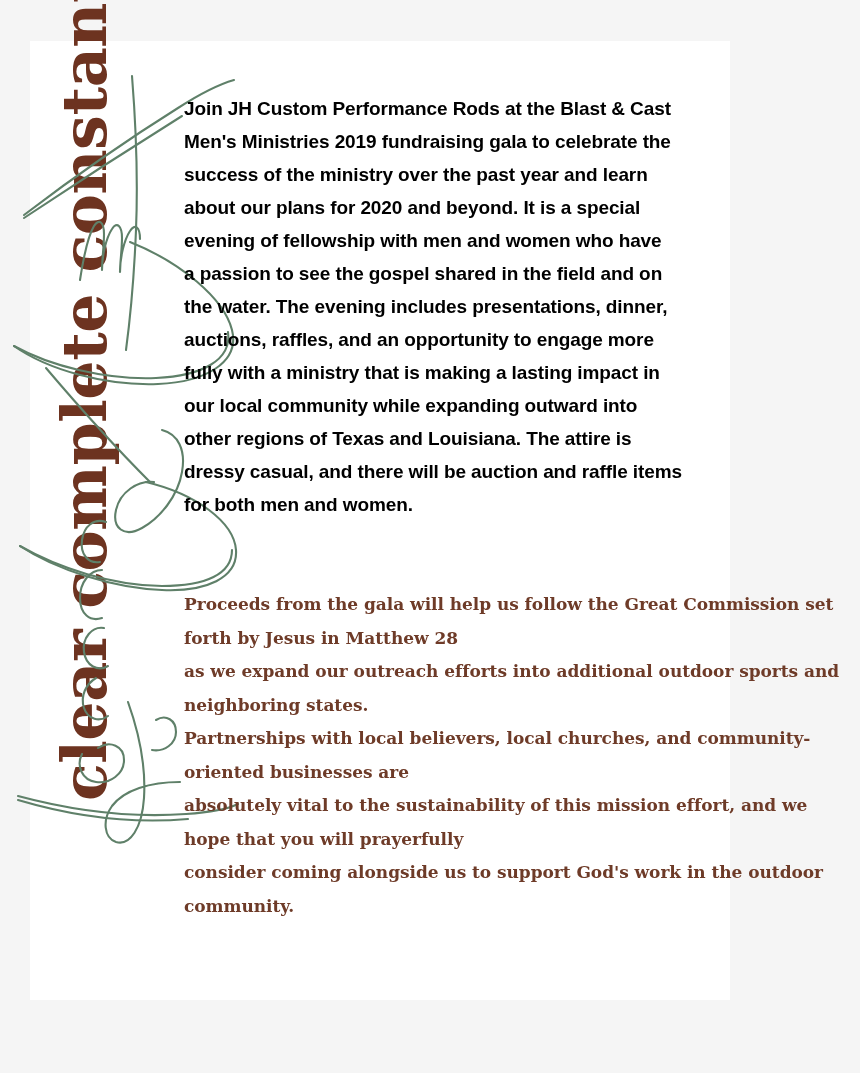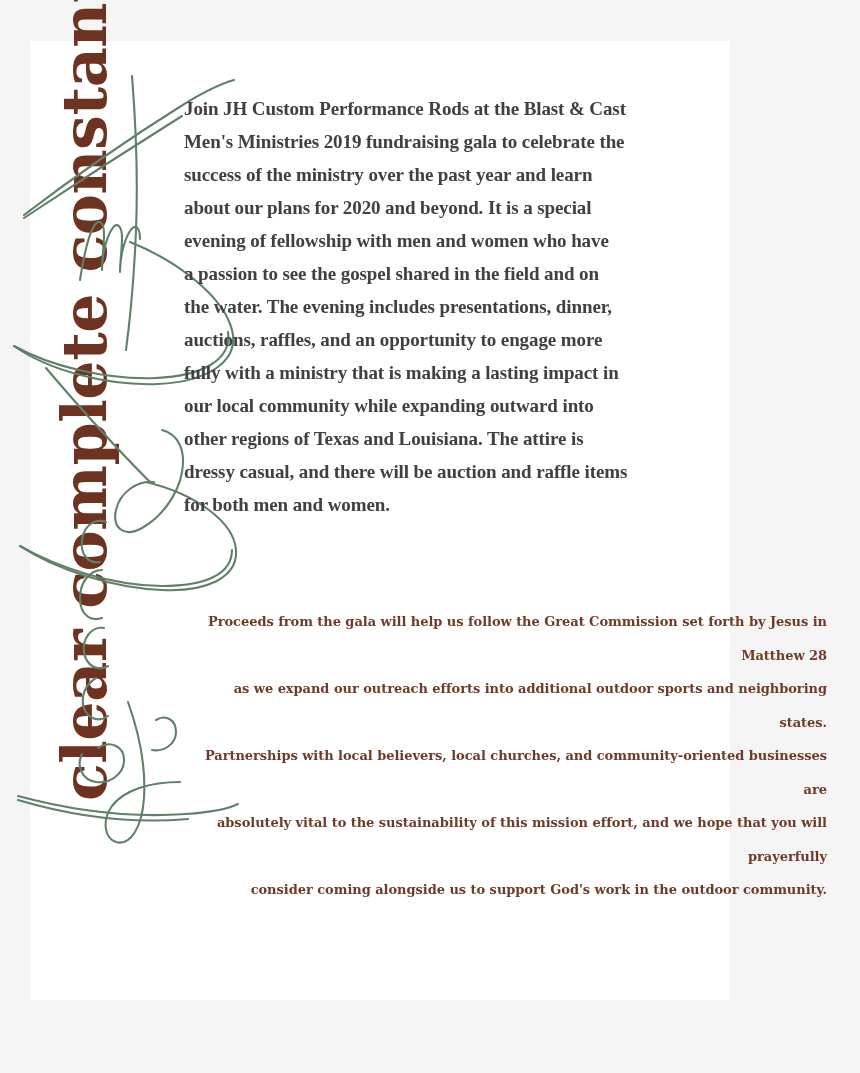--- a/index.html
+++ b/index.html
@@ -75,41 +75,40 @@
   }
 
   
   #copy {
     position: absolute;
     left: 184px;
     top: 92px;
     width: 660px;
   }
   .para-lg {
-    font-family: Liberation Serif, serif;
+    font-family: Liberation Sans, sans-serif;
     font-weight: bold;
     font-size: 19px;
     line-height: 33px;
-    color: #404040;
+    color: #000000;
     margin: 0 0 0 0;
     white-space: pre-line;
     letter-spacing: -0.1px;
   }
   .gap-1 { height: 31px; }
   .gap-2 { height: 36px; }
   .para-sm {
     font-family: "DejaVu Serif", "Liberation Serif", serif;
     font-weight: bold;
-    font-size: 13px;
+    font-size: 17px;
     line-height: 33.5px;
     color: #6e3b28;
-    margin: 17px;
+    margin: 0;
     white-space: pre-line;
     letter-spacing: -0.05px;
-    text-align: right;
   }
 </style>
 </head>
 <body>
 
 <div id="page">
 
   <div id="card"></div>
 
   <div id="vertical-headline">

